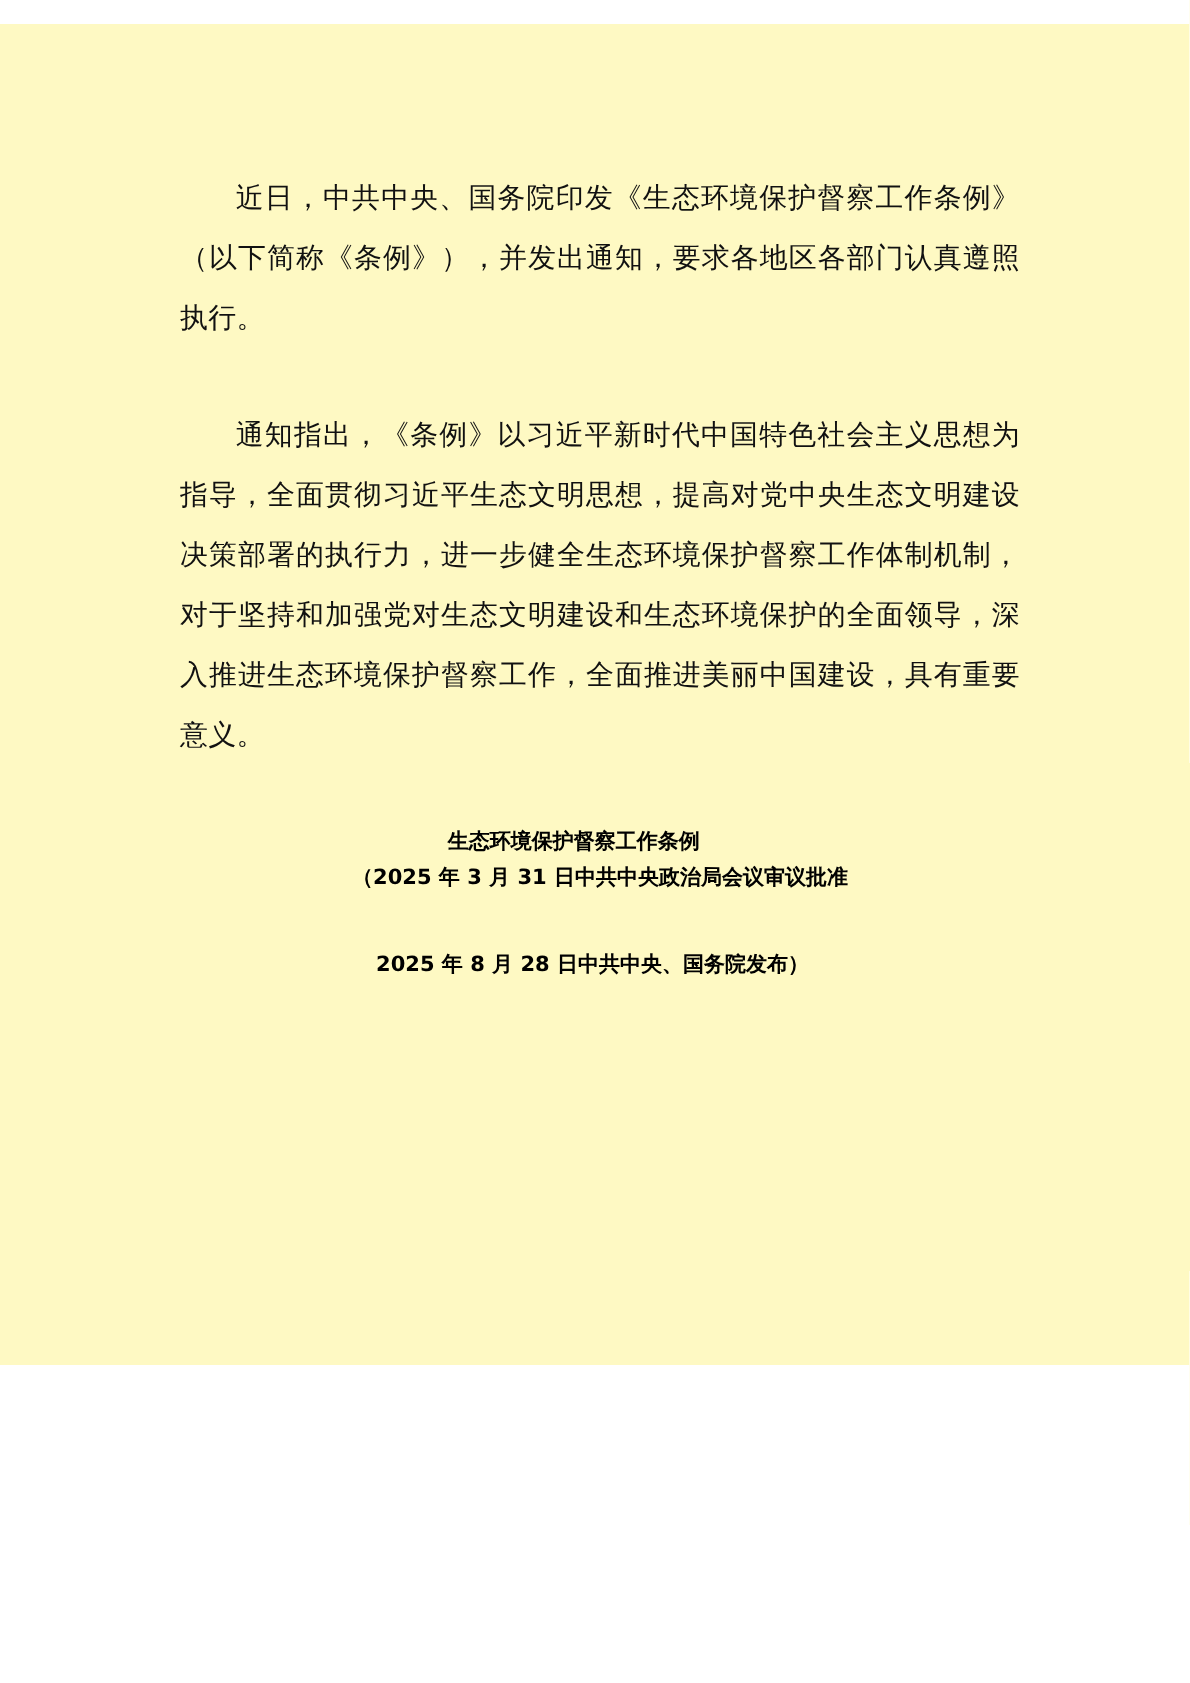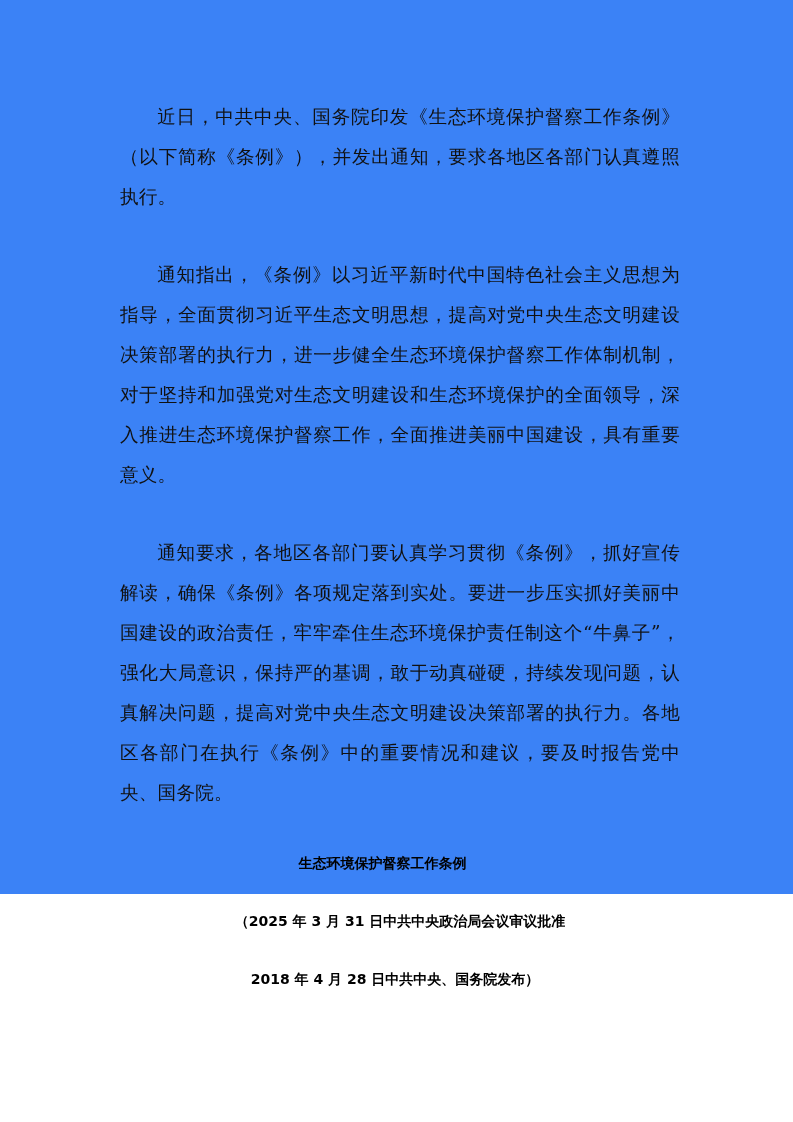--- a/index.html
+++ b/index.html
@@ -11,24 +11,24 @@
       width: 793px;
       height: 1122px;
       position: relative;
       overflow: hidden;
       font-family: "DejaVu Serif", "Liberation Serif", serif;
       color: #111111;
     }
     .page {
       position: absolute;
       left: 0;
-      top: 0;
+      top: 16px;
       width: 793px;
       height: 894px;
-      background: #3b82f6;
+      background: #fef9c3;
     }
     .content {
       position: absolute;
       left: 120px;
       top: 97px;
       width: 560px;
     }
     .para {
       margin: 0 0 38px 0;
       font-size: 18.6px;
@@ -49,33 +49,31 @@
       text-align: center;
       margin: 0;
       color: #000000;
     }
     .title {
       margin-top: 18px;
       padding-left: 0;
       margin-right: 35px;
     }
     .subtitle-1 {
-      margin-top: 34px;
       margin-left: 0px;
     }
     .subtitle-2 {
       margin-top: 34px;
       margin-right: 10px;
     }
   </style>
 </head>
 <body>
 
 <div class="page">
   <div class="content">
     <p class="para">近日，中共中央、国务院印发《生态环境保护督察工作条例》（以下简称《条例》），并发出通知，要求各地区各部门认真遵照执行。</p>
     <p class="para">通知指出，《条例》以习近平新时代中国特色社会主义思想为指导，全面贯彻习近平生态文明思想，提高对党中央生态文明建设决策部署的执行力，进一步健全生态环境保护督察工作体制机制，对于坚持和加强党对生态文明建设和生态环境保护的全面领导，深入推进生态环境保护督察工作，全面推进美丽中国建设，具有重要意义。</p>
-    <p class="para">通知要求，各地区各部门要认真学习贯彻《条例》，抓好宣传解读，确保《条例》各项规定落到实处。要进一步压实抓好美丽中国建设的政治责任，牢牢牵住生态环境保护责任制这个“牛鼻子”，强化大局意识，保持严的基调，敢于动真碰硬，持续发现问题，认真解决问题，提高对党中央生态文明建设决策部署的执行力。各地区各部门在执行《条例》中的重要情况和建议，要及时报告党中央、国务院。</p>
     <h1 class="heading title">生态环境保护督察工作条例</h1>
     <p class="heading subtitle-1">（2025 年 3 月 31 日中共中央政治局会议审议批准</p>
-    <p class="heading subtitle-2">2018 年 4 月 28 日中共中央、国务院发布）</p>
+    <p class="heading subtitle-2">2025 年 8 月 28 日中共中央、国务院发布）</p>
   </div>
 </div>
 
 </body></html>

